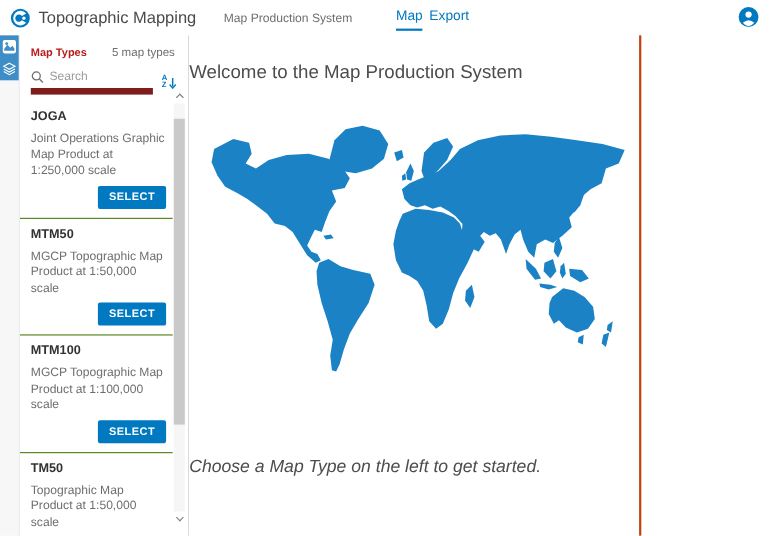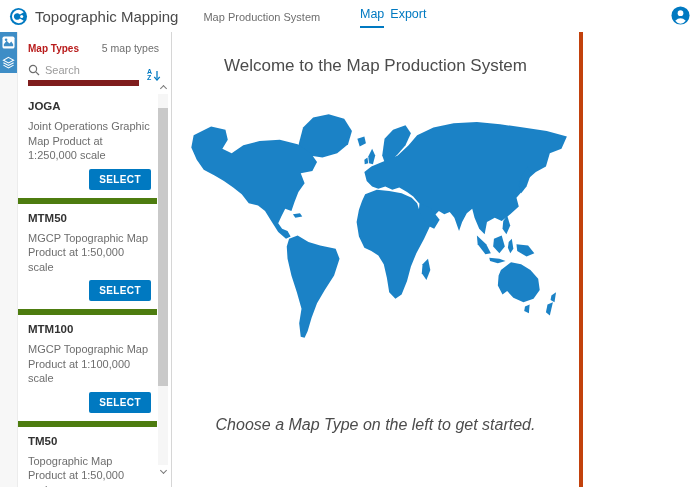--- a/index.html
+++ b/index.html
@@ -30,39 +30,39 @@
   .search-row { display:flex; align-items:center; padding:6px 10px 0 10px; }
   .search-box { display:flex; align-items:flex-start; border-bottom:6px solid #7f1d1d; flex:1; padding-bottom:4px; }
   .search-input { border:none; outline:none; font-size:11px; width:78px; margin-left:5px;
     font-family:"Liberation Sans", sans-serif; color:#323232; }
   .search-input::placeholder { color:#9b9b9b; }
   .sort-btn { margin-left:8px; display:flex; align-items:center; cursor:pointer; color:#0079c1; }
   .sort-letters { display:flex; flex-direction:column; line-height:6.5px; font-size:7px; font-weight:bold; }
   .sort-arrow { width:8px; height:11px; margin-left:1px; }
 
   .list { flex:1; margin-top:6px; overflow:hidden; position:relative; padding-right:14px; }
-  .item { padding:8px 2px 8px 10px; border-bottom:6px solid #4d7c0f; }
+  .item { padding:8px 2px 8px 10px; border-bottom:1px solid #4d7c0f; }
   .item-title { font-size:11.5px; font-weight:bold; color:#323232; }
   .item-desc { font-size:11px; color:#6e6e6e; line-height:14.5px; margin-top:7px; width:122px; }
   .item-actions { display:flex; justify-content:flex-end; margin-top:6px; padding-right:4px; }
   .select-btn { background:#0079c1; color:#fff; border:none; font-size:10px; font-weight:bold;
     letter-spacing:.4px; padding:5px 10px; border-radius:2px; cursor:pointer;
     font-family:"Liberation Sans", sans-serif;text-align:center; }
 
   
   .scrollbar { position:absolute; top:62px; right:3px; width:10px; bottom:22px; background:#f6f6f6; }
   .scroll-caret { position:absolute; left:0; width:10px; height:10px; display:flex; align-items:center; justify-content:center; cursor:pointer; }
   .scroll-caret.up { top:-12px; } .scroll-caret.down { bottom:-12px; }
   .chev { width:5px; height:5px; border-left:1.4px solid #7a7a7a; border-bottom:1.4px solid #7a7a7a; }
   .chev.up { transform:rotate(135deg); margin-top:3px; } .chev.down { transform:rotate(-45deg); margin-bottom:3px; }
   .scroll-thumb { position:absolute; top:14px; left:0; width:10px; height:278px; background:#c9c9c9; cursor:grab; }
 
   
   .main { position:absolute; top:32px; left:172px; bottom:0; width:411px;
-    border-right:4px solid #c2410c; background:#fff; text-align:center; }
+    border-right:2px solid #c2410c; background:#fff; }
   .welcome { font-size:17px; font-weight:400; color:#4c4c4c; margin-top:24px; }
   .map-wrap { margin-top:26px; display:flex; justify-content:center; }
   .map-wrap svg { display:block; }
   .instruction { font-size:16px; color:#4c4c4c; margin-top:36px;font-style:italic; }
 </style>
 </head>
 <body>
 
 <div class="header">
   <svg class="logo" viewBox="0 0 20 20">

